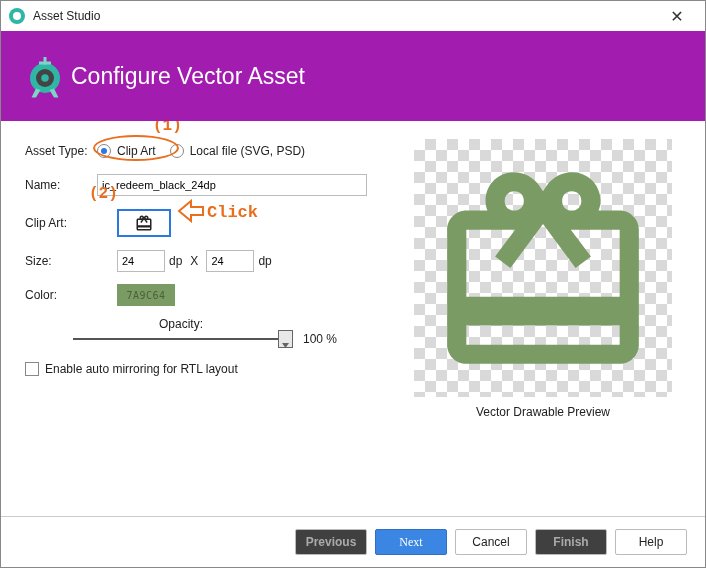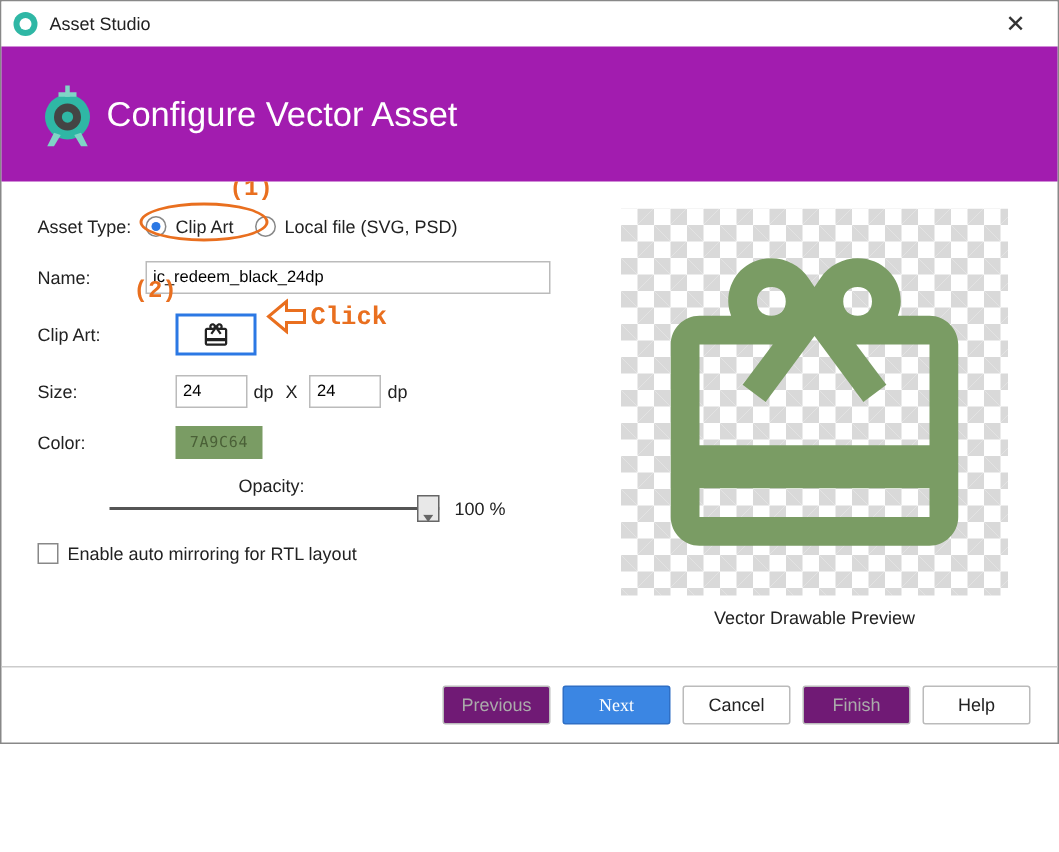--- a/index.html
+++ b/index.html
@@ -1,17 +1,17 @@
 <!DOCTYPE html>
 <html><head>
 <meta charset="utf-8">
 <style>
   * { box-sizing: border-box; margin: 0; padding: 0; }
   body { font-family: "Segoe UI", Arial, sans-serif; font-size: 12px; color: #222; background: #fff; }
-  .window { width: 706px; height: 496px; border: 1px solid #888; background: #fff; display: flex; flex-direction: column; position: relative; }
+  .window { width: 706px; height: 568px; border: 1px solid #888; background: #fff; display: flex; flex-direction: column; position: relative; }
   .titlebar { height: 30px; display: flex; align-items: center; padding: 0 6px; background: #fff; }
   .titlebar-icon { width: 16px; height: 16px; border-radius: 50%; background: #2fb7a5; margin: 0 8px 0 2px; position: relative; }
   .titlebar-icon::after { content:""; position:absolute; inset:4px; border-radius:50%; background:#fff; }
   .titlebar-title { flex: 1; font-size: 12px; }
   .titlebar-close { width: 44px; height: 30px; display: flex; align-items: center; justify-content: center; font-size: 16px; color: #333; cursor: pointer; }
   .header { background: #a21caf; color: #fff; height: 90px; display: flex; align-items: center; padding: 0 20px; gap: 2px; }
   .header-icon svg { width: 48px; height: 48px; }
   .header-title { font-size: 23px; font-weight: 300; }
   .content { flex: 1; padding: 18px 24px 10px 24px; display: flex; gap: 20px; overflow: hidden; }
   .form { width: 360px; position: relative; }
@@ -41,21 +41,21 @@
       linear-gradient(-45deg, transparent 75%, #d9d9d9 75%);
     background-size: 22px 22px;
     background-position: 0 0, 0 11px, 11px -11px, -11px 0px;
     background-color: #fff;
     display: flex; align-items: center; justify-content: center;
   }
   .preview-label { margin-top: 8px; font-size: 12px; }
   .footer { border-top: 1px solid #ccc; padding: 12px 18px; display: flex; justify-content: flex-end; gap: 8px; }
   .btn { min-width: 72px; height: 26px; border: 1px solid #bbb; background: #fff; font-size: 12px; font-family: inherit; cursor: pointer; border-radius: 2px; display: flex; align-items: center; justify-content: center; }
   .btn.primary { background: #3b86e3; color: #fff; border-color: #2f6fc5; font-weight: 500; font-family: Liberation Serif, serif; }
-  .btn.disabled { color: #aaa; background: #701a75; cursor: default; }
+  .btn.disabled { color: #aaa; background: #404040; cursor: default; font-weight: bold; }
   .anno-callout { position: absolute; border: 2px solid #e96f1f; border-radius: 50%; pointer-events: none; }
   .anno-text { position: absolute; font-family: "Courier New", monospace; font-size: 16px; font-weight: bold; color: #e96f1f; pointer-events: none; }
 </style>
 </head>
 <body>
 
 <div class="window">
 
   <div class="titlebar">
     <div class="titlebar-icon"></div>

